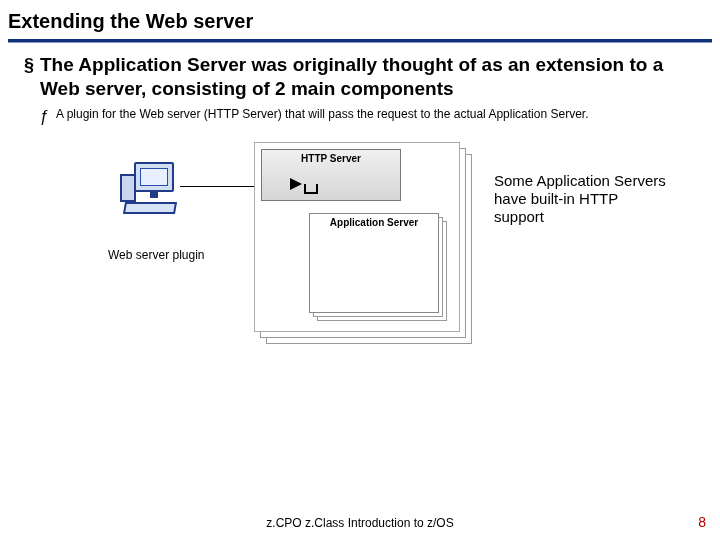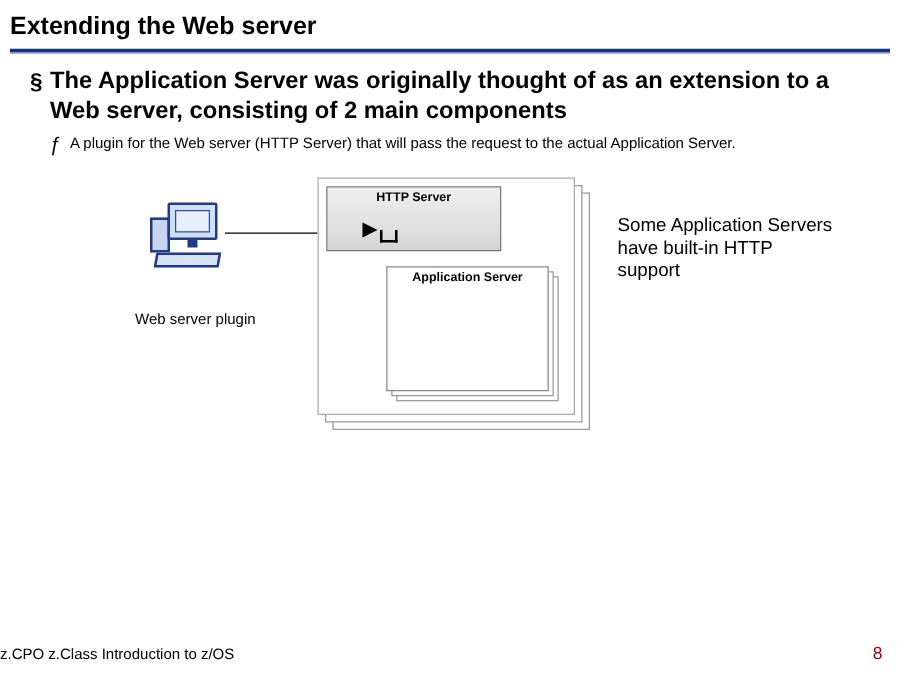--- a/index.html
+++ b/index.html
@@ -163,20 +163,21 @@
     position: absolute;
     left: 470px; top: 14px;
     width: 176px;
     font-size: 15px;
     line-height: 1.2;
     margin-top: 28px;
   }
   .footer {
     position: absolute;
     left: 0; right: 0; bottom: 10px;
+    text-align: center;
     font-size: 12px;
     color: #000;
   }
   .pagenum {
     position: absolute;
     right: 14px; bottom: 10px;
     font-size: 14px;
     color: #b00000;
   }
 </style>

